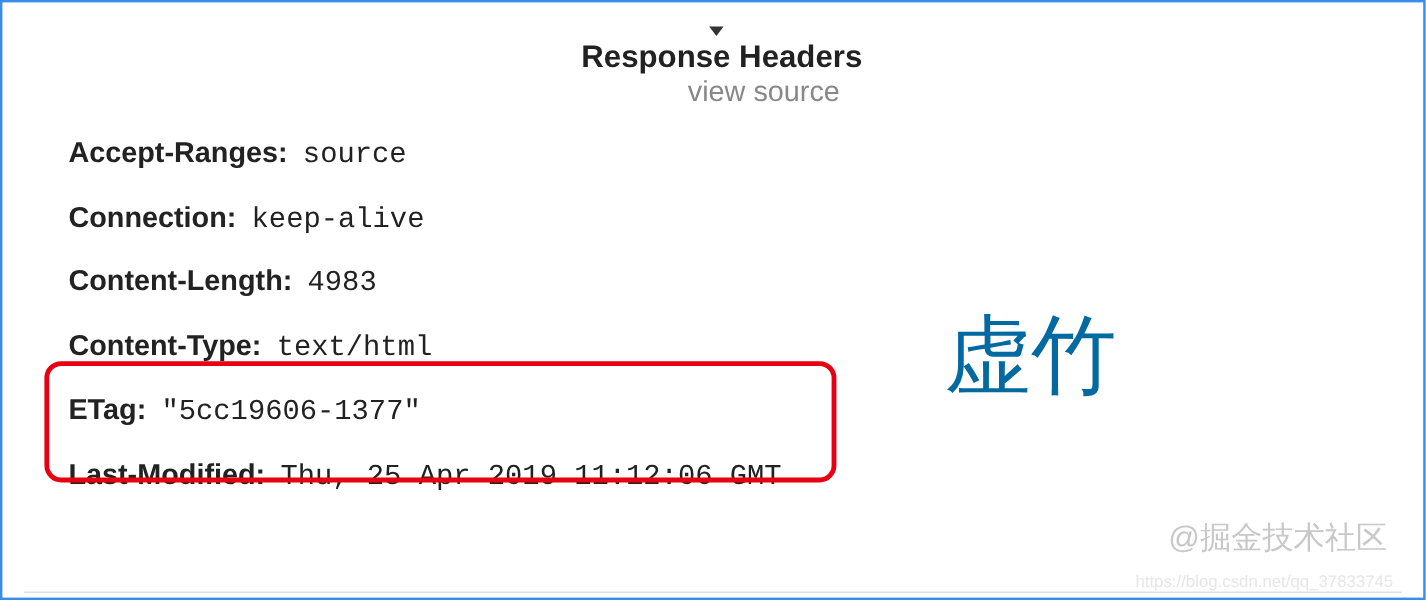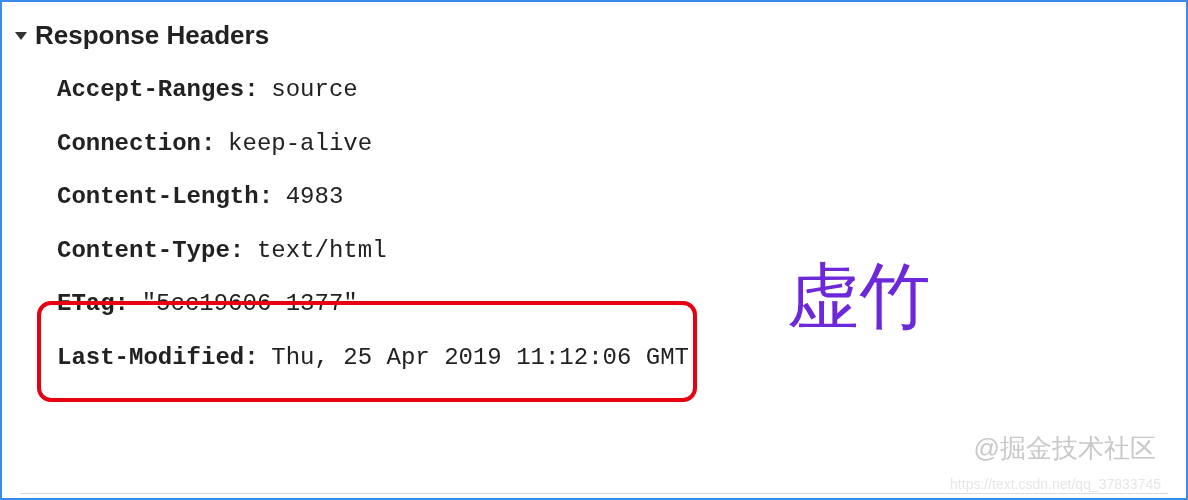--- a/index.html
+++ b/index.html
@@ -20,20 +20,21 @@
       height: 500px;
       padding: 18px 0 0 15px;
       position: relative;
       background: #fff;
     }
     .section-header {
       display: flex;
       align-items: center;
       gap: 0;
       margin-bottom: 20px;
+      flex-direction: column;
     }
     .triangle {
       display: inline-block;
       width: 0;
       height: 0;
       border-left: 8px solid #333;
       border-top: 6px solid transparent;
       border-bottom: 6px solid transparent;
       transform: rotate(90deg);
       margin-right: 10px;
@@ -53,21 +54,21 @@
       padding-left: 40px;
     }
     .header-row {
       font-size: 24px;
       color: #222;
       margin-bottom: 18px;
       line-height: 1.4;
     }
     .header-name {
       font-weight: 700;
-      font-family: Liberation Mono, monospace;
+      font-family: Liberation Sans, sans-serif;
     }
     .header-value {
       font-family: "SF Mono", Monaco, "Courier New", monospace;
       font-weight: 400;
       margin-left: 6px;
     }
     .highlight-box {
       position: absolute;
       border: 4px solid #e60012;
       border-radius: 14px;
@@ -75,21 +76,21 @@
       top: 299px;
       width: 660px;
       height: 101px;
       pointer-events: none;
     }
     .annotation {
       position: absolute;
       right: 255px;
       top: 247px;
       font-size: 72px;
-      color: #6d28d9;
+      color: #0369a1;
       font-weight: 400;
       font-family: "PingFang SC", "Microsoft YaHei", sans-serif;
     }
     .watermark1 {
       position: absolute;
       right: 30px;
       bottom: 32px;
       font-size: 26px;
       color: #c8c8c8;
       font-family: "PingFang SC", "Microsoft YaHei", sans-serif;
@@ -111,20 +112,21 @@
       border-top: 1px solid #d9d9d9;
     }
   </style>
 </head>
 <body>
 
 <div class="panel">
   <div class="section-header">
     <span class="triangle"></span>
     <span class="section-title">Response Headers</span>
+    <span class="view-source">view source</span>
   </div>
 
   <div class="headers-list">
     <div class="header-row">
       <span class="header-name">Accept-Ranges:</span>
       <span class="header-value">source</span>
     </div>
     <div class="header-row">
       <span class="header-name">Connection:</span>
       <span class="header-value">keep-alive</span>
@@ -143,15 +145,15 @@
     </div>
     <div class="header-row">
       <span class="header-name">Last-Modified:</span>
       <span class="header-value">Thu, 25 Apr 2019 11:12:06 GMT</span>
     </div>
   </div>
 
   <div class="highlight-box"></div>
   <div class="annotation">虚竹</div>
   <div class="watermark1">@掘金技术社区</div>
-  <div class="watermark2">https://text.csdn.net/qq_37833745</div>
+  <div class="watermark2">https://blog.csdn.net/qq_37833745</div>
   <div class="bottom-divider"></div>
 </div>
 
 </body></html>

